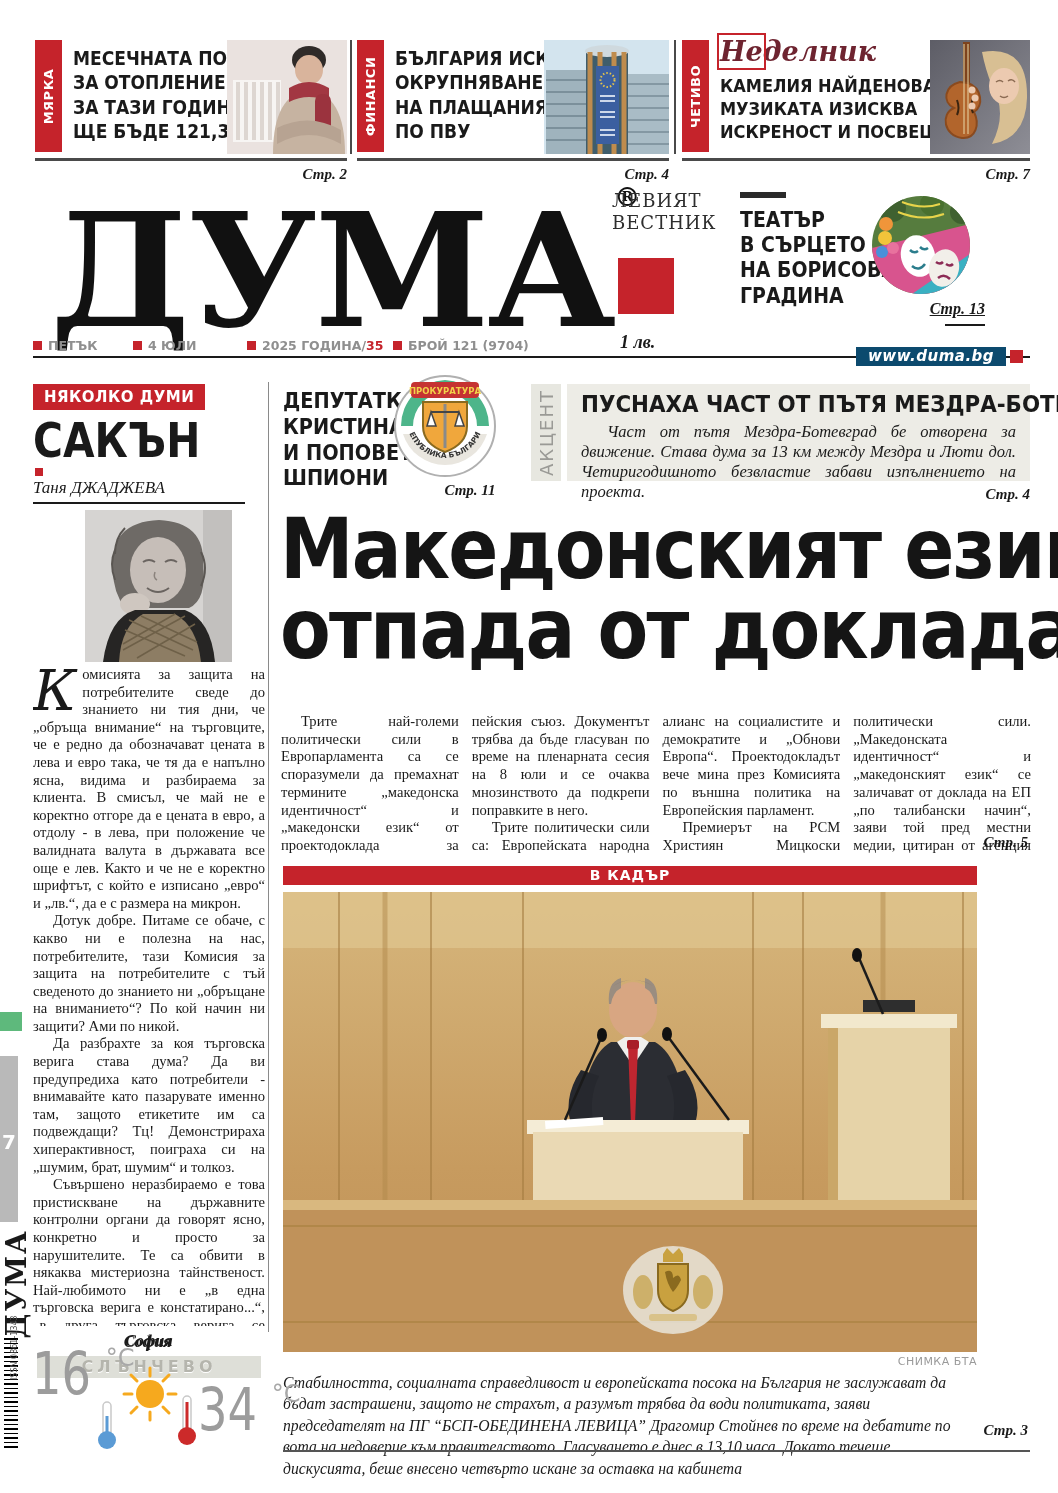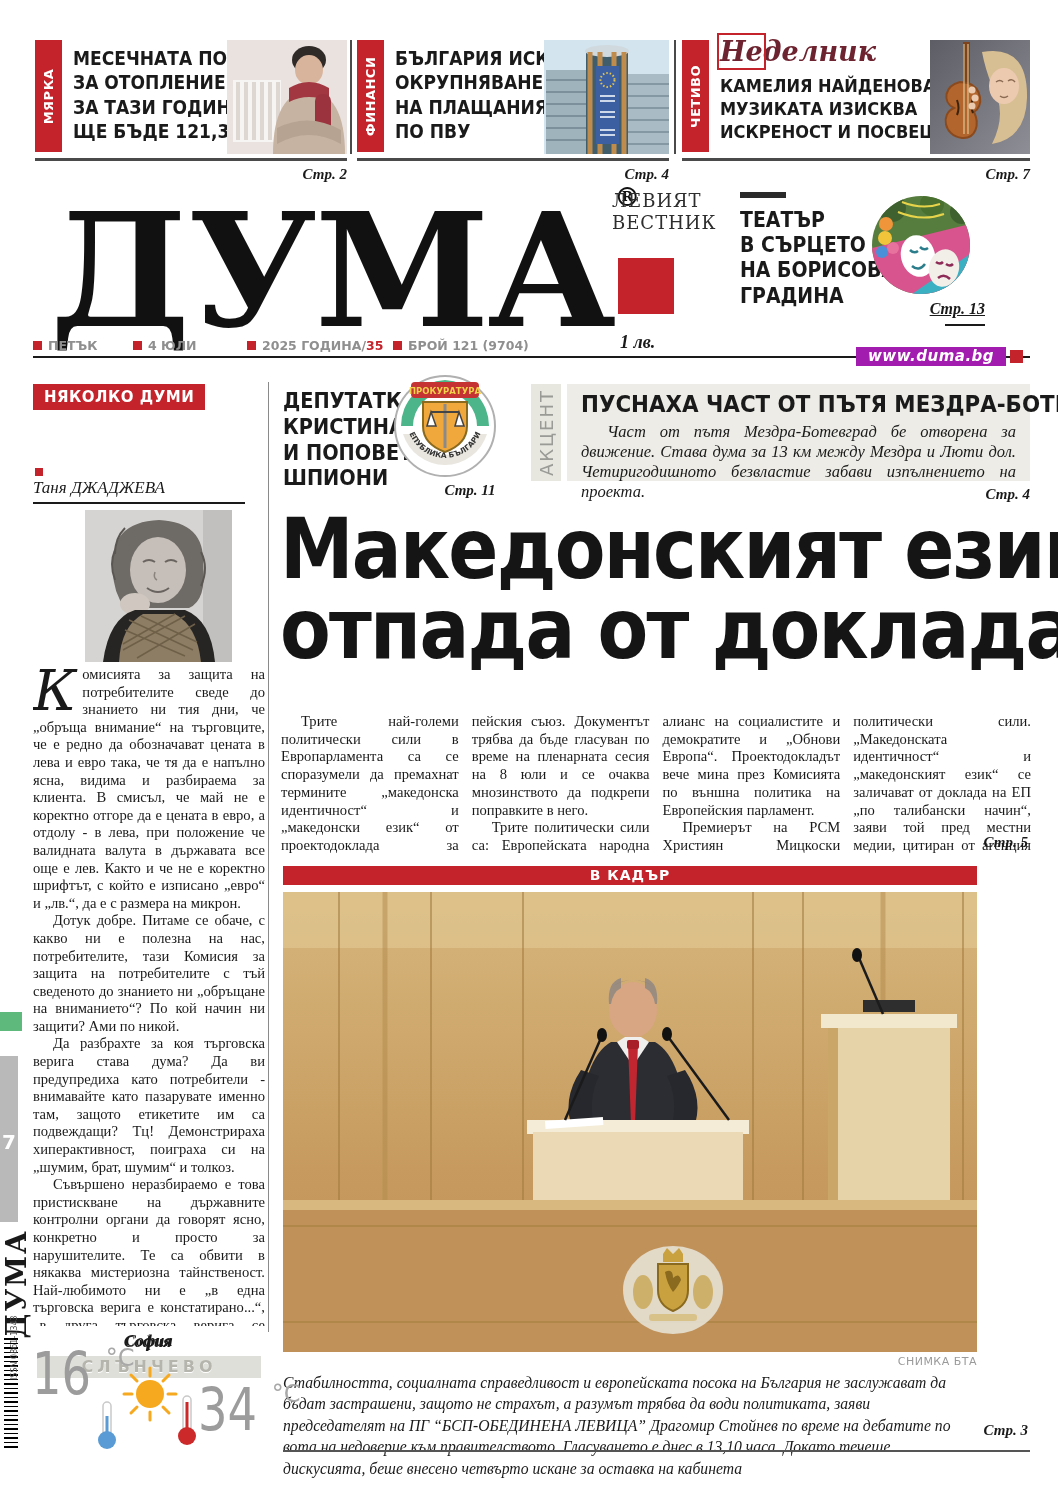--- a/index.html
+++ b/index.html
@@ -31,21 +31,21 @@
   .teaser{position:absolute;left:740px;top:208px;font:bold 21px/1.2 "DejaVu Sans",sans-serif;}
   .teaserpage{position:absolute;left:880px;top:300px;width:105px;text-align:right;}
   .teaserline{position:absolute;left:945px;top:324px;width:40px;border-top:2px solid #1a1a1a;}
   .masks{position:absolute;left:872px;top:196px;width:98px;height:98px;border-radius:50%;overflow:hidden;}
   .price{position:absolute;left:620px;top:332px;font:bold italic 18px "Liberation Serif",serif;}
   .dateline{position:absolute;left:33px;top:338px;font:bold 12.5px "DejaVu Sans",sans-serif;color:#8f8f8f;}
   .dl-item{position:absolute;top:0;white-space:nowrap;}
   .dl-sq{display:inline-block;width:9px;height:9px;background:#c5232b;margin-right:6px;}
   .dl-red{color:#c5232b;}
   .mainrule{position:absolute;left:33px;width:997px;top:356px;border-top:2px solid #1a1a1a;}
-  .ribbon{position:absolute;left:856px;top:347px;width:150px;height:19px;background:#a21caf;color:#fff;
+  .ribbon{position:absolute;left:856px;top:347px;width:150px;height:19px;background:#0c4a6e;color:#fff;
         font:bold italic 15px/19px "DejaVu Sans",sans-serif;text-align:center;letter-spacing:.5px;}
   .ribbon-sq{position:absolute;left:1010px;top:350px;width:13px;height:13px;background:#c5232b;}
   
   .rubric{position:absolute;left:33px;top:384px;background:#c5232b;color:#fff;
         font:bold 15px "DejaVu Sans",sans-serif;padding:4px 11px;letter-spacing:.5px;}
   .op-title{position:absolute;left:33px;top:412px;font:bold 48px "DejaVu Sans",sans-serif;}
   .op-sq{position:absolute;left:35px;top:468px;width:8px;height:8px;background:#c5232b;}
   .op-author{position:absolute;left:33px;top:478px;font:italic 17px "Liberation Serif",serif;}
   .op-rule{position:absolute;left:33px;top:502px;width:212px;border-top:2px solid #1a1a1a;}
   .op-photo{position:absolute;left:85px;top:510px;}
@@ -256,20 +256,21 @@
     <span class="dl-item" style="left:0;"><span class="dl-sq"></span><span>ПЕТЪК</span></span>
     <span class="dl-item" style="left:100px;"><span class="dl-sq"></span><span>4 ЮЛИ</span></span>
     <span class="dl-item" style="left:214px;"><span class="dl-sq"></span><span>2025 ГОДИНА/</span><span class="dl-red">35</span></span>
     <span class="dl-item" style="left:360px;"><span class="dl-sq"></span><span>БРОЙ 121 (9704)</span></span>
   </div>
   <div class="mainrule"></div>
   <div class="ribbon">www.duma.bg</div>
   <div class="ribbon-sq"></div>
 
   <div class="rubric">НЯКОЛКО ДУМИ</div>
+  <div class="op-title"><span class="condX" style="transform:scaleX(.85);">САКЪН</span></div>
   <div class="op-sq"></div>
   <div class="op-author">Таня ДЖАДЖЕВА</div>
   <div class="op-rule"></div>
   <div class="op-photo">
     <svg width="147" height="152" xmlns="http://www.w3.org/2000/svg">
       <rect width="147" height="152" fill="#d6d4d2"></rect>
       <rect x="118" width="29" height="152" fill="#c2c0be"></rect>
       <path d="M28,60 Q24,12 74,10 Q120,12 118,54 Q122,90 104,98 L40,98 Q28,82 28,60Z" fill="#6e6a66"></path>
       <path stroke="#5a5652" stroke-width="2" fill="none" d="M30,40q-6,14 0,30 M116,42q8,16 0,34 M40,18q-10,10 -10,26"></path>
       <ellipse cx="73" cy="60" rx="28" ry="33" fill="#c6beb8"></ellipse>

